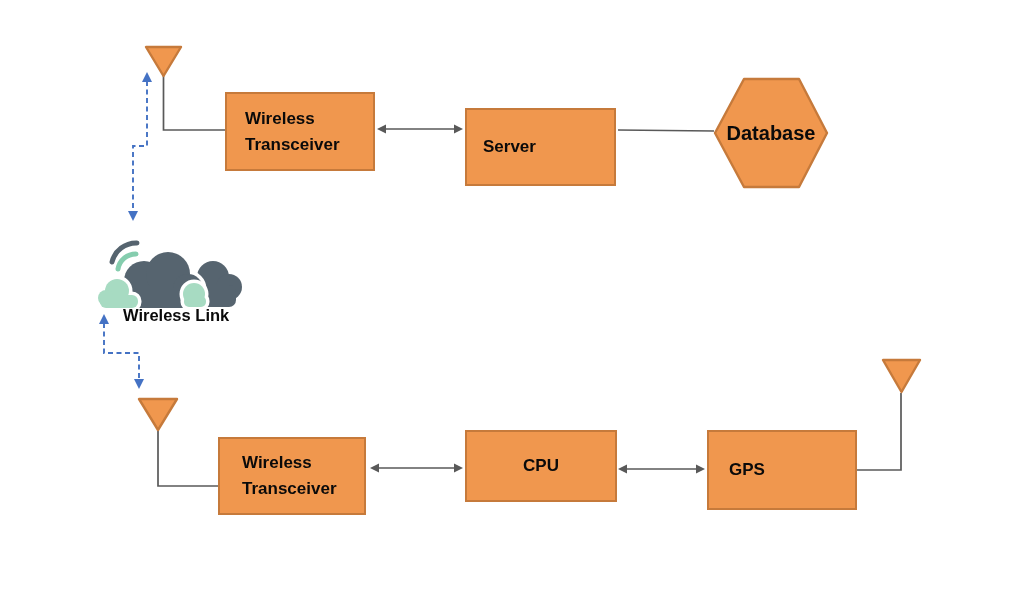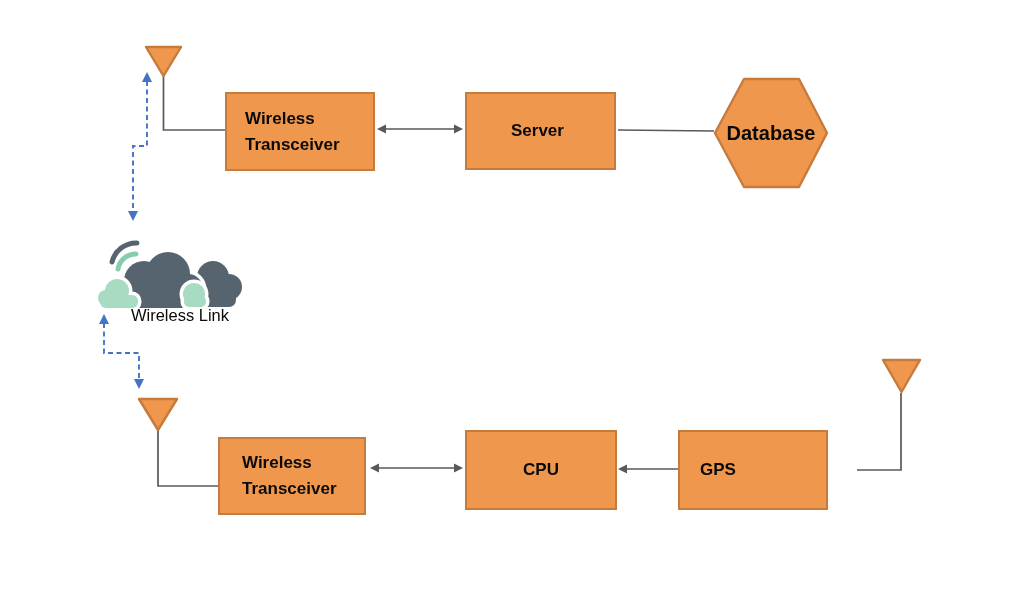--- a/index.html
+++ b/index.html
@@ -47,23 +47,22 @@
     display: flex;
     align-items: center;
     justify-content: center;
     color: #0a0a0a;
     font-weight: bold;
     font-size: 20px;
   }
   .link-label {
     position: absolute;
     color: #0a0a0a;
-    font-weight: normal;
+    font-weight: bold;
     font-size: 16.5px;
-    text-align: center;
   }
 </style>
 </head>
 <body>
 
 <div class="canvas">
 
   <svg class="layer" width="1024" height="614" viewBox="0 0 1024 614">
 
     <polyline class="line-gray" points="163.5,76 163.5,130 225,130"></polyline>
@@ -143,34 +142,34 @@
         <path class="arc-teal" d="M 118 269 A 18 18 0 0 1 136 254"></path>
       </g>
     </g>
   </svg>
 
   <div class="node" style="left:225px; top:92px; width:150px; height:79px; padding-left:18px;">
     <span>Wireless</span>
     <span>Transceiver</span>
   </div>
 
-  <div class="node" style="left:465px; top:92px; width:151px; height:78px; padding-left:44px;">
+  <div class="node" style="left:465px; top:108px; width:151px; height:78px; padding-left:16px;">
     <span>Server</span>
   </div>
 
   <div class="hex-label" style="left:715px; top:78px; width:112px; height:110px;">Database</div>
 
   <div class="node" style="left:218px; top:437px; width:148px; height:78px; padding-left:22px;">
     <span>Wireless</span>
     <span>Transceiver</span>
   </div>
 
-  <div class="node center" style="left:465px; top:430px; width:152px; height:80px;">
+  <div class="node center" style="left:465px; top:430px; width:152px; height:72px;">
     <span>CPU</span>
   </div>
 
-  <div class="node" style="left:678px; top:430px; width:150px; height:80px; padding-left:20px;">
+  <div class="node" style="left:707px; top:430px; width:150px; height:80px; padding-left:20px;">
     <span>GPS</span>
   </div>
 
   <div class="link-label" style="left:123px; top:306px; width:114px;">Wireless Link</div>
 
 </div>
 
 </body></html>

